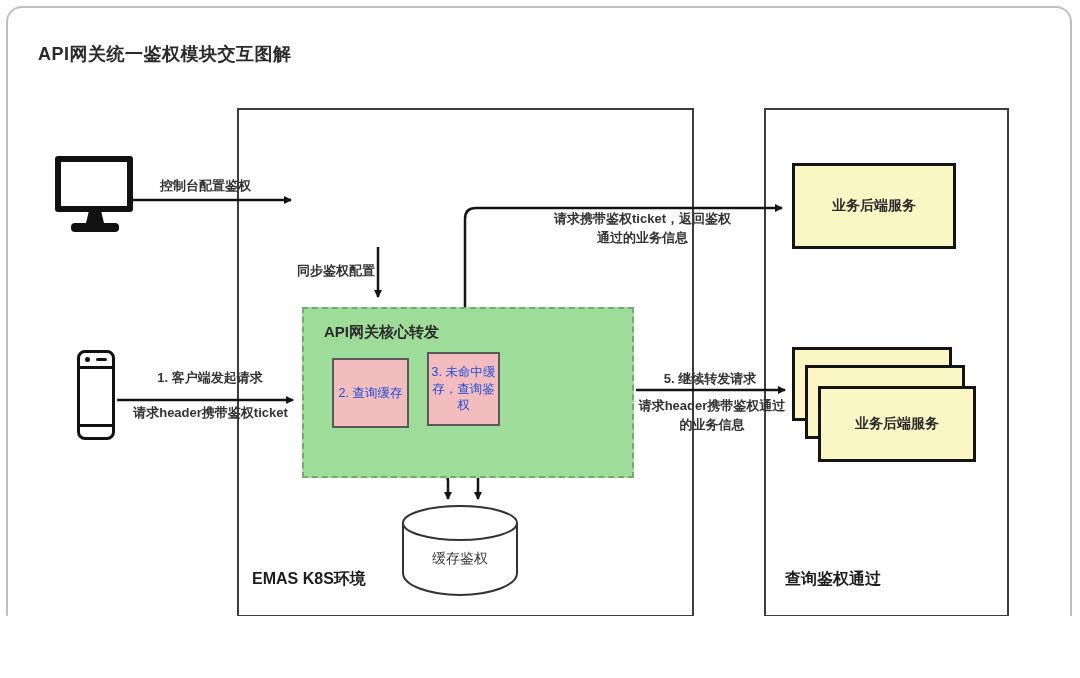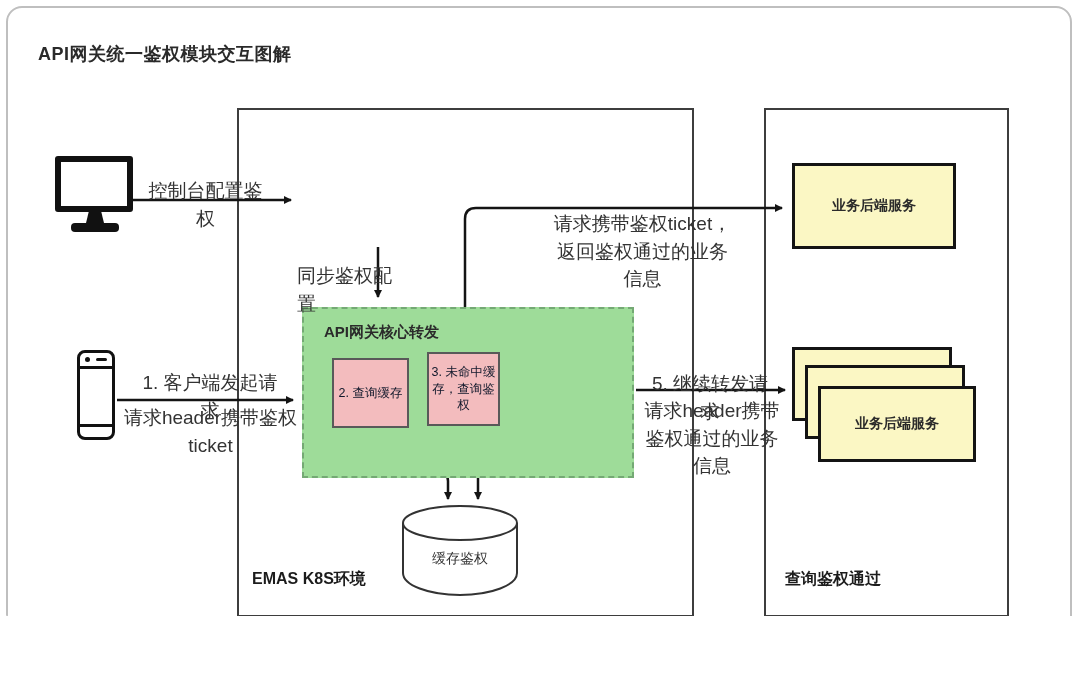--- a/index.html
+++ b/index.html
@@ -4,24 +4,24 @@
 <style>
   html,body{margin:0;padding:0;background:#ffffff;font-family:"Liberation Sans","DejaVu Sans",sans-serif;}
   .stage{position:relative;width:1080px;height:616px;background:#fff;overflow:hidden;color:#222;border-radius:8px;}
   .frame{position:absolute;left:6px;top:6px;width:1062px;height:662px;border:2px solid #bfbfbf;border-radius:16px;background:#fff;}
   .title{position:absolute;left:38px;top:42px;font-size:18px;font-weight:600;color:#2a2a2a;letter-spacing:.5px;}
   .container{position:absolute;border:2px solid #3d3d3d;background:transparent;}
   .container .env-label{position:absolute;font-size:16px;font-weight:bold;color:#1c1c1c;}
   .svg-layer{position:absolute;left:0;top:0;z-index:1;pointer-events:none;}
   .node{position:absolute;z-index:2;display:flex;align-items:center;justify-content:center;text-align:center;box-sizing:border-box;}
   .green-box{background:#9edc99;border:2px dashed #74a974;font-weight:bold;font-size:15px;color:#2b2b2b;}
-  .pink-box{background:#f3bcbe;border:2px solid #595959;font-size:12.5px;line-height:1.35;color:#0f172a;padding:2px;}
+  .pink-box{background:#f3bcbe;border:2px solid #595959;font-size:12.5px;line-height:1.35;color:#1d4ed8;padding:2px;}
   .yellow-box{background:#fbf7c4;border:3px solid #141414;font-weight:bold;font-size:14px;color:#2b2b2b;}
   .core-title{position:absolute;left:20px;top:14px;font-weight:bold;font-size:15px;color:#2b2b2b;z-index:2;}
-  .edge-label{position:absolute;z-index:3;font-size:19px;color:#333;text-align:center;line-height:1.45;}
+  .edge-label{position:absolute;z-index:3;font-size:13px;color:#333;text-align:center;line-height:1.45;font-weight:bold;}
   
   .monitor{position:absolute;left:55px;top:156px;z-index:2;width:80px;}
   .monitor .screen{width:78px;height:56px;border:6px solid #111;border-radius:3px;box-sizing:border-box;background:#fff;}
   .monitor .neck{width:18px;height:11px;background:#111;margin:0 auto;clip-path:polygon(15% 0,85% 0,100% 100%,0 100%);}
   .monitor .base{width:48px;height:9px;background:#111;border-radius:4px;margin:0 auto;}
   
   .phone{position:absolute;left:77px;top:350px;z-index:2;width:38px;height:90px;border:3px solid #111;border-radius:8px;box-sizing:border-box;background:#fff;}
   .phone .top-band{position:relative;height:13px;border-bottom:3px solid #111;}
   .phone .dot{position:absolute;left:5px;top:4px;width:5px;height:5px;border-radius:50%;background:#111;}
   .phone .dash{position:absolute;right:5px;top:5px;width:11px;height:3px;border-radius:2px;background:#111;}

